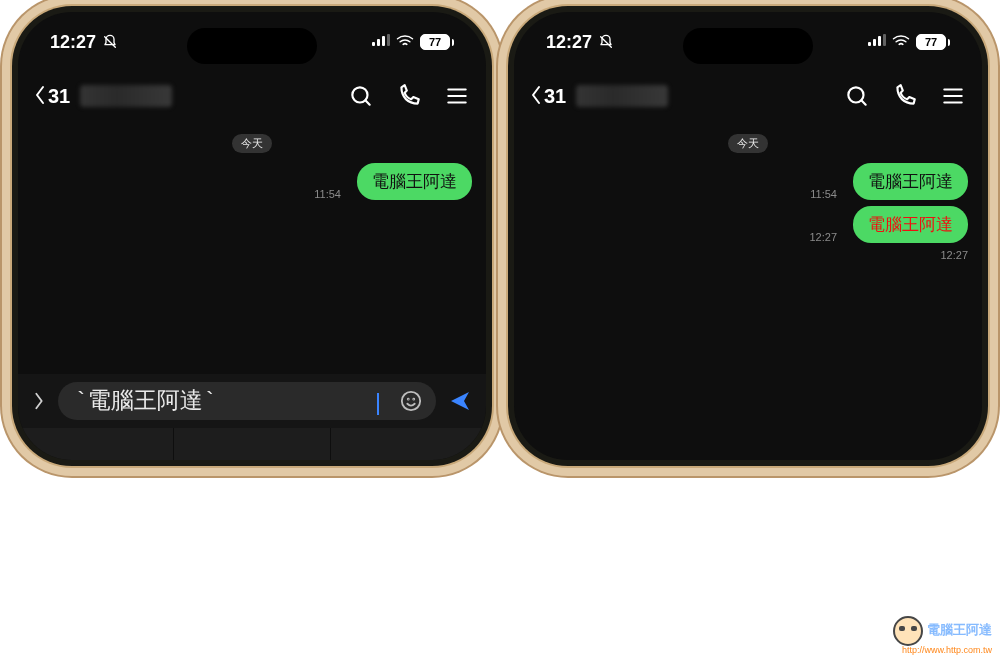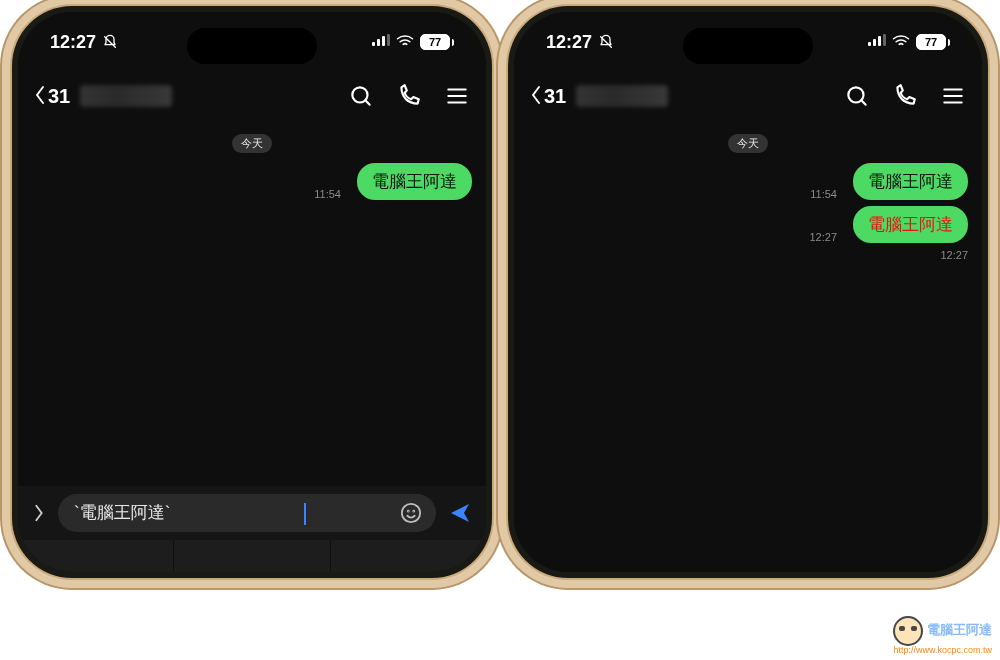--- a/index.html
+++ b/index.html
@@ -1,18 +1,18 @@
 <!DOCTYPE html>
 <html><head>
 <meta charset="utf-8">
 <style>
 html,body{margin:0;padding:0;background:#fff;width:1000px;height:660px;font-family:-apple-system,"PingFang TC","Helvetica Neue",Arial,sans-serif;overflow:hidden}
 .stage{position:relative;width:1000px;height:660px}
 
-.phone{position:absolute;top:6px;width:480px;height:572px;border-radius:60px;background:#1a1a14;box-shadow:0 0 0 2px #c9a97a,0 0 0 10px #e1c9a6,0 0 0 12px #b9956a;overflow:hidden}
+.phone{position:absolute;top:6px;width:480px;height:460px;border-radius:60px;background:#1a1a14;box-shadow:0 0 0 2px #c9a97a,0 0 0 10px #e1c9a6,0 0 0 12px #b9956a;overflow:hidden}
 .phone-left{left:12px}
 .phone-right{left:508px}
 .screen{position:absolute;inset:6px;border-radius:54px;background:#0e0e0e;overflow:hidden}
 
 .island{position:absolute;top:16px;left:50%;transform:translateX(-50%);width:130px;height:36px;background:#000;border-radius:22px;z-index:50}
 
 .status{position:absolute;top:0;left:0;right:0;height:60px;display:flex;align-items:center;justify-content:space-between;padding:0 32px;color:#fff;font-weight:600;font-size:18px;z-index:40}
 .status-left{display:flex;align-items:center;gap:6px}
 .bell{width:16px;height:16px;display:inline-block}
 .status-right{display:flex;align-items:flex-start;gap:6px}
@@ -35,21 +35,21 @@
 .day{text-align:center;color:#e8e8e8;font-size:11px;background:rgba(120,120,120,.35);width:40px;margin:2px auto 10px;border-radius:10px;padding:2px 0}
 .row{display:flex;justify-content:flex-end;align-items:flex-end;gap:16px;margin:6px 0}
 .ts{font-size:11px;color:#8b8b8b}
 .bubble{position:relative;background:#4cd964;color:#111;font-size:17px;font-weight:500;padding:7px 15px;border-radius:18px;max-width:260px}
 .bubble.redtext{color:#e11}
 .bubble::after{content:"";position:absolute;right:-5px;top:9px;width:0;height:0;border:6px solid transparent;border-left-color:#4cd964}
 
 .compose{position:absolute;left:0;right:0;bottom:32px;height:54px;background:#151515;display:flex;align-items:center;padding:0 12px;gap:10px}
 .comp-toggle{color:#cfcfcf;width:18px;height:18px}
 .comp-field{flex:1;height:38px;background:#2a2a2a;border-radius:20px;display:flex;align-items:center;padding:0 14px;color:#eaeaea;font-size:17px;justify-content:space-between}
-.comp-field input{background:transparent;border:none;outline:none;color:#eaeaea;font-size:17px;flex:1;font-family:Liberation Sans, sans-serif}
+.comp-field input{background:transparent;border:none;outline:none;color:#eaeaea;font-size:23px;flex:1;font-family:Liberation Mono, monospace}
 .comp-smiley{width:22px;height:22px;color:#bdbdbd}
 .caret{display:inline-block;width:2px;height:22px;background:#3a84ff;margin-left:2px;vertical-align:middle}
 .send{width:28px;height:24px;color:#3a84ff}
 .kbd-hint{position:absolute;left:0;right:0;bottom:0;height:32px;background:#1d1d1d;display:flex}
 .kbd-hint div{flex:1;border-right:1px solid #0e0e0e}
 .kbd-hint div:last-child{border-right:none}
 
 .wm{position:absolute;right:8px;bottom:4px;color:#7ab4ff;font-size:13px;text-align:right;line-height:1.1;opacity:.9;font-weight:700}
 .wm-face{display:inline-block;width:26px;height:26px;border-radius:50%;background:#ffe0b2;border:2px solid #333;vertical-align:middle;position:relative;margin-right:4px}
 .wm-face::before,.wm-face::after{content:"";position:absolute;top:8px;width:6px;height:5px;background:#333;border-radius:2px}
@@ -219,15 +219,15 @@
             <div class="row">
               <span class="ts">12:27</span>
             </div>
           </div>
       </div>
     </div>
   </div>
 
   <div class="wm">
     <span class="wm-face"></span><span>電腦王阿達</span>
-    <small>http://www.kocpc.com.tw</small>
+    <small>http://www.http.com.tw</small>
   </div>
 </div>
 
 </body></html>

